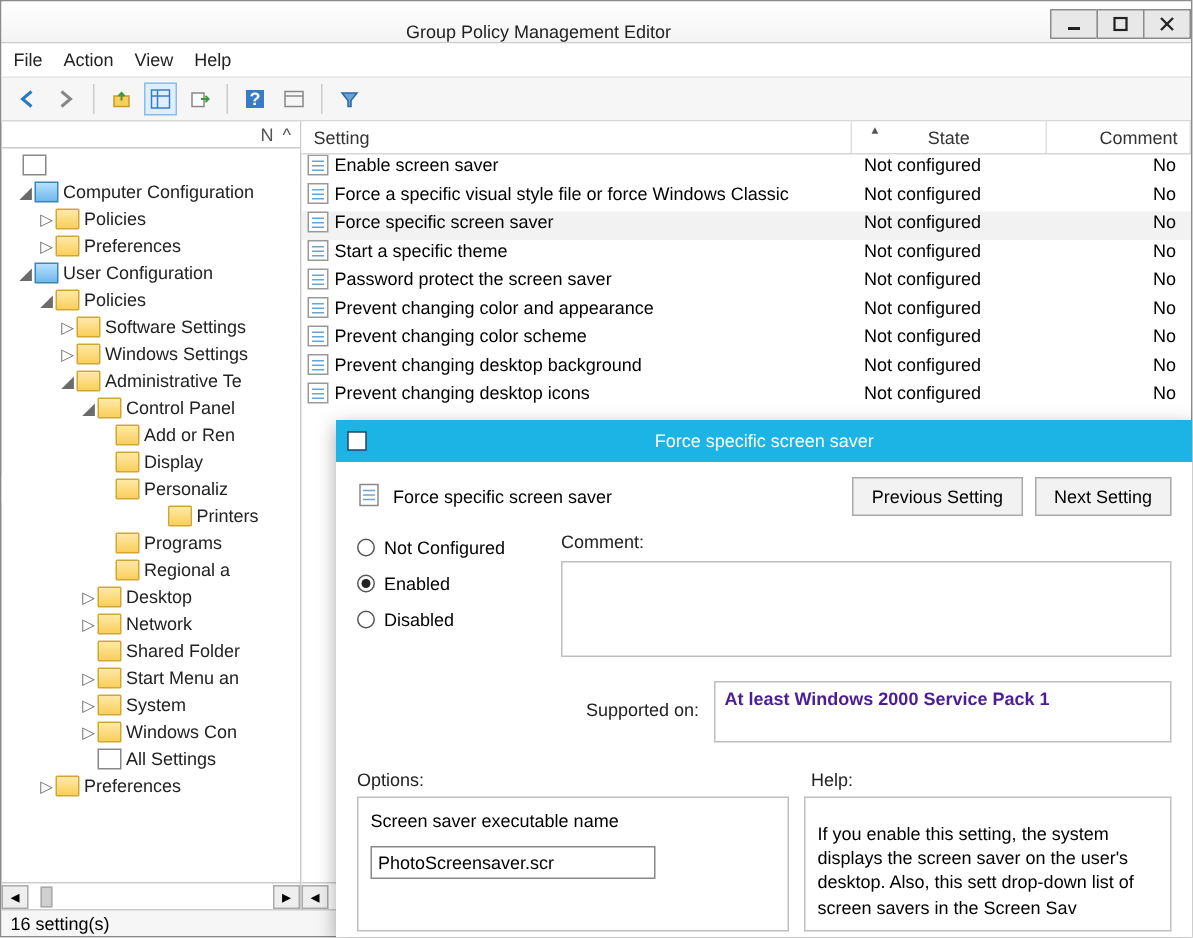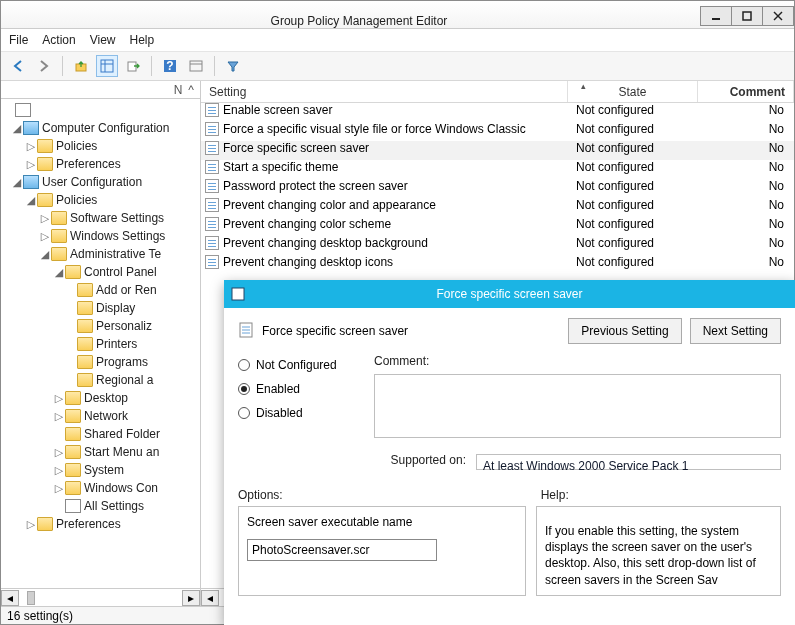--- a/index.html
+++ b/index.html
@@ -29,21 +29,21 @@
   .ficon.sheet { background:#fff; border:1px solid #888;}
   .tree-row.sel { background:#fff; }
   .hscroll { height:18px; border-top:1px solid #ccc; display:flex; align-items:center;}
   .hscroll .arrow { width:18px; height:16px; border:1px solid #aaa; background:#eee; display:flex;align-items:center;justify-content:center;}
   .hscroll .thumb { width:8px; height:14px; background:#cfcfcf; margin-left:8px; border:1px solid #aaa;}
   .list-pane { flex:1; display:flex; flex-direction:column;}
   .list-head { height:22px; display:flex; border-bottom:1px solid #d7d7d7;}
   .lh { border-right:1px solid #e0e0e0; display:flex; align-items:center; padding:0 8px; color:#333; background:#fff;}
   .lh.setting{ flex:1;}
   .lh.state{ width:130px; justify-content:center;}
-  .lh.comment{ width:96px; justify-content:flex-end;font-weight:bold;}
+  .lh.comment{ width:96px; justify-content:flex-end;}
   .sort-caret{ margin-left:auto; margin-right:auto; font-size:9px; color:#555; position:absolute; left:380px;}
   .list-body { position:relative; overflow:hidden;}
   .lrow { display:flex; height:19px; align-items:flex-start;}
   .lrow.sel { background:#f2f2f2;}
   .lc-set { flex:1; display:flex; align-items:center; padding-left:4px; gap:4px;}
   .lc-state{ width:130px; padding-left:8px;}
   .lc-com { width:96px; text-align:right; padding-right:10px;}
   .ritem-ic { width:14px; height:14px; border:1px solid #999; background:#fff; position:relative;}
   .ritem-ic:before{content:"";position:absolute;left:2px;right:2px;top:3px;height:1px;background:#6aa3d8;}
   .ritem-ic:after{content:"";position:absolute;left:2px;right:2px;top:6px;height:1px;background:#6aa3d8; box-shadow:0 3px 0 #6aa3d8;}
@@ -60,21 +60,21 @@
   .dlg-btns { display:flex; gap:8px;}
   .radio-col { display:flex; flex-direction:column; gap:10px; margin-top:4px;}
   .radio-row { display:flex; align-items:center; gap:6px;}
   .rdot { width:12px;height:12px;border:1px solid #555;border-radius:50%; position:relative; background:#fff;}
   .rdot.checked:after{content:"";position:absolute;left:2px;top:2px;right:2px;bottom:2px;background:#222;border-radius:50%;}
   .dlg-mid { display:flex; gap:16px; }
   .dlg-left{ width:120px;}
   .dlg-right{ flex:1; display:flex; flex-direction:column; gap:6px;}
   .lbl { color:#222;}
   .comment-box { height:64px; border:1px solid #bfbfbf; background:#fff;}
-  .support-box{ height:16px; border:1px solid #bfbfbf; background:#fff; padding:4px 6px; margin-top:4px; color:#0f172a;}
+  .support-box{ height:41px; border:1px solid #bfbfbf; background:#fff; padding:4px 6px; margin-top:4px; color:#4c1d95;font-weight:bold;}
   .opts-row{ display:flex; margin-top:18px; gap:40px;}
   .panel-pair { display:flex; gap:10px; margin-top:4px;}
   .panel { border:1px solid #bfbfbf; background:#fff; padding:8px; overflow:hidden;}
   .panel.opts{ width:288px; height:90px;}
   .panel.help{ flex:1; height:90px; font-size:12px; line-height:1.35;}
   .txt-input { width:190px; height:22px; border:1px solid #888; padding:0 4px; margin-top:10px;}
   .spacer8 { height:8px;}
   .nar { display:flex; align-items:center; gap:4px;}
 
   .tbhead-wrap{ position:relative;}
@@ -229,21 +229,21 @@
             <span>Add or Ren</span>
           </div>
         <div class="tree-row" style="padding-left:76px">
             <span class="ficon folder"></span>
             <span>Display</span>
           </div>
         <div class="tree-row sel" style="padding-left:76px">
             <span class="ficon folder"></span>
             <span>Personaliz</span>
           </div>
-        <div class="tree-row" style="padding-left:76px">
+        <div class="tree-row" style="padding-left:111px">
             <span class="ficon folder"></span>
             <span>Printers</span>
           </div>
         <div class="tree-row" style="padding-left:76px">
             <span class="ficon folder"></span>
             <span>Programs</span>
           </div>
         <div class="tree-row" style="padding-left:76px">
             <span class="ficon folder"></span>
             <span>Regional a</span>

